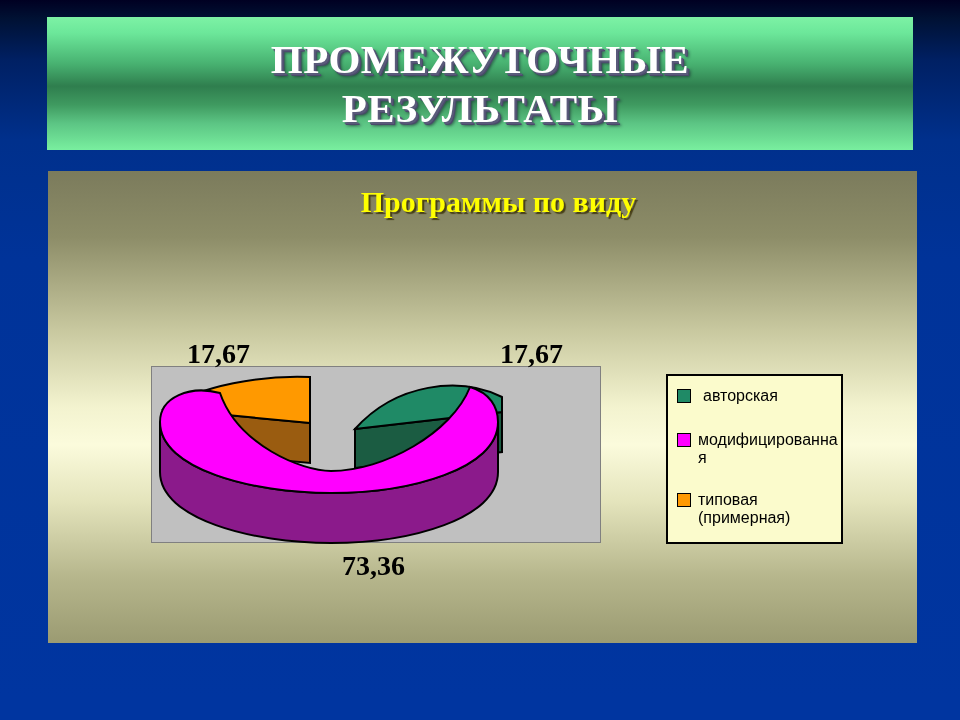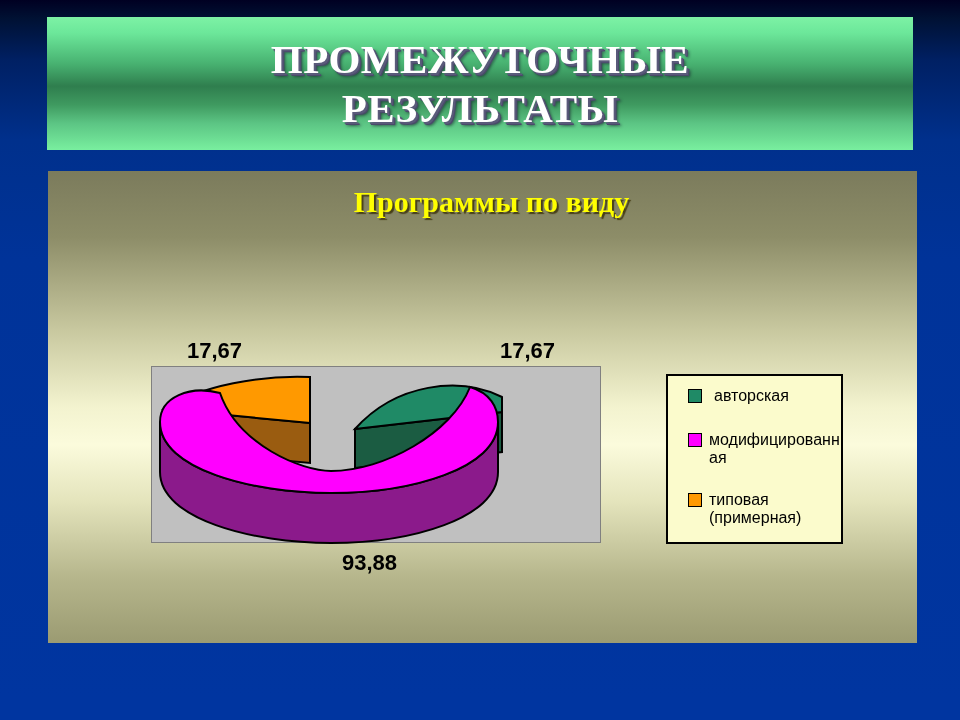--- a/index.html
+++ b/index.html
@@ -83,21 +83,21 @@
         #f3f3cf 50%,
         #fbfbdc 58%,
         #e4e4bc 70%,
         #b6b68c 86%,
         #9b9b72 100%);
   }
 
   
   #chart-title {
     position: absolute;
-    left: 9px;
+    left: 16px;
     top: 14px;
     width: 100%;
     text-align: center;
     font-family: "Liberation Serif", serif;
     font-weight: bold;
     font-size: 30px;
     color: #ffff00;
     text-shadow: 2px 2px 1px rgba(60,50,10,.85);
   }
 
@@ -117,41 +117,41 @@
     left: 0;
     top: 0;
     width: 450px;
     height: 177px;
     display: block;
   }
 
   
   .data-label {
     position: absolute;
-    font-family: Liberation Sans, sans-serif;
+    font-family: Liberation Serif, serif;
     font-weight: bold;
-    font-size: 22px;
+    font-size: 28px;
     color: #000000;
     white-space: nowrap;
   }
   #label-typical  { left: 139px; top: 167px; }
   #label-author   { left: 452px; top: 167px; }
   #label-modified { left: 294px; top: 379px; }
 
   
   #legend {
     position: absolute;
     left: 618px;  
     top: 203px;   
     width: 177px; 
     height: 170px;
     background: #fbfbcc;
     border: 2px solid #000000;
     box-sizing: border-box;
-    padding: 11px 0 0 20px;
+    padding: 11px 0 0 9px;
   }
   .legend-item {
     display: flex;
     align-items: flex-start;
     margin-bottom: 19px;
   }
   .legend-swatch {
     width: 14px;
     height: 14px;
     border: 1px solid #000000;
@@ -201,21 +201,21 @@
         <path d="M 8,55 L 8,105 C 8,152 100,176 179,176 C 258,176 346,152 346,105 L 346,55
                  C 346,102 258,126 179,126 C 100,126 8,102 8,55 Z" fill="#8b1a8b" stroke="#000000" stroke-width="2"></path>
 
         <path d="M 8,55 C 8,30 38,18 68,26 C 86,78 150,104 179,104 C 232,104 300,66 318,20
                  C 338,26 346,40 346,55 C 346,102 258,126 179,126 C 100,126 8,102 8,55 Z" fill="#ff00ff" stroke="#000000" stroke-width="2"></path>
       </svg>
     </div>
 
     <div class="data-label" id="label-typical">17,67</div>
     <div class="data-label" id="label-author">17,67</div>
-    <div class="data-label" id="label-modified">93,88</div>
+    <div class="data-label" id="label-modified">73,36</div>
 
     <div id="legend">
       <div class="legend-item" id="legend-item-0">
         <span class="legend-swatch" style="background: rgb(31, 138, 102);"></span>
         <span class="legend-label">авторская</span>
       </div>
       <div class="legend-item" id="legend-item-1">
         <span class="legend-swatch" style="background: rgb(255, 0, 255);"></span>
         <span class="legend-label">модифицированная</span>
       </div>

